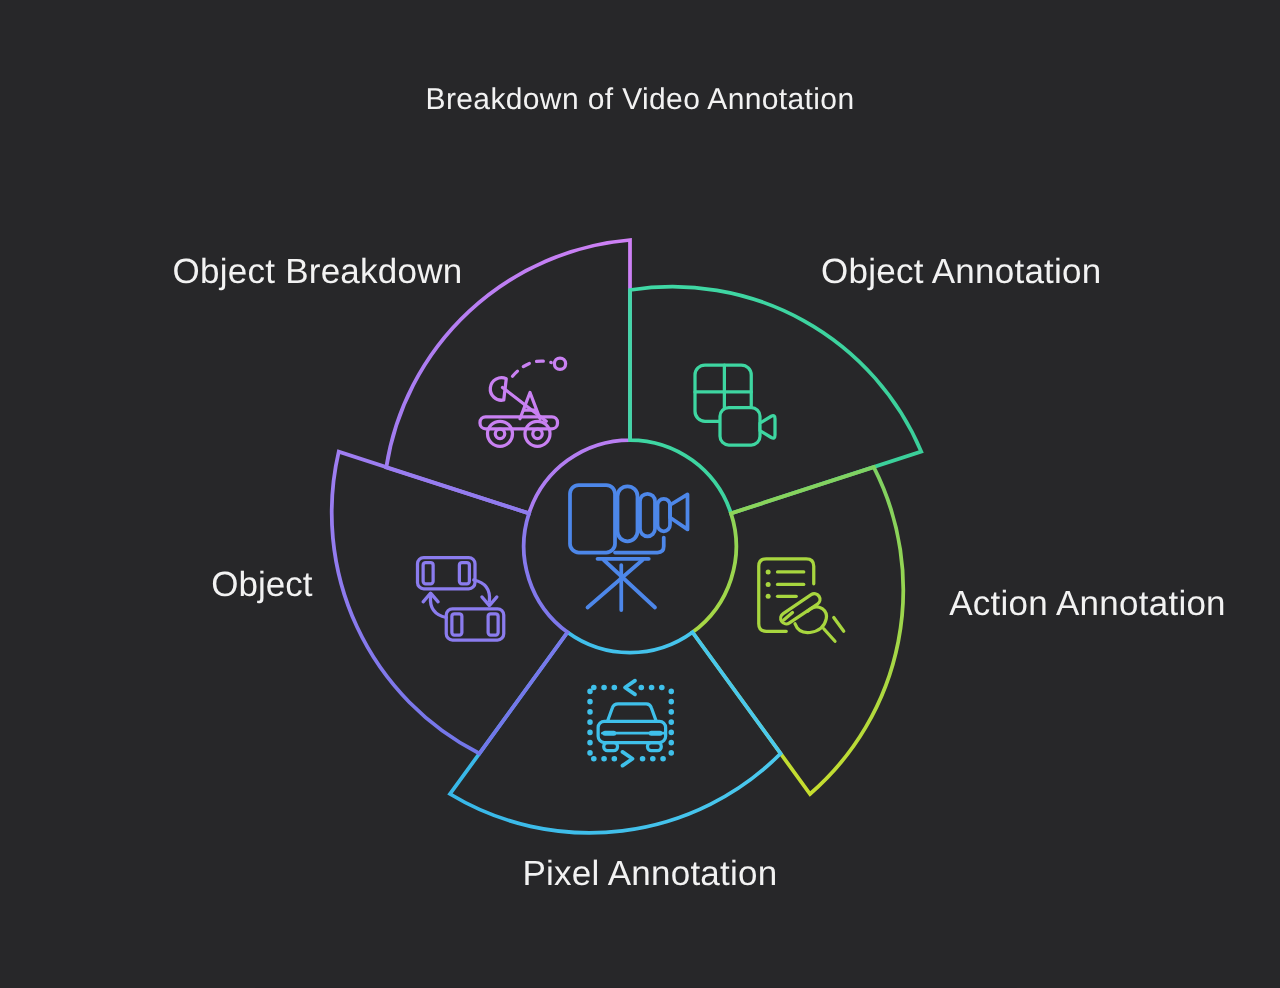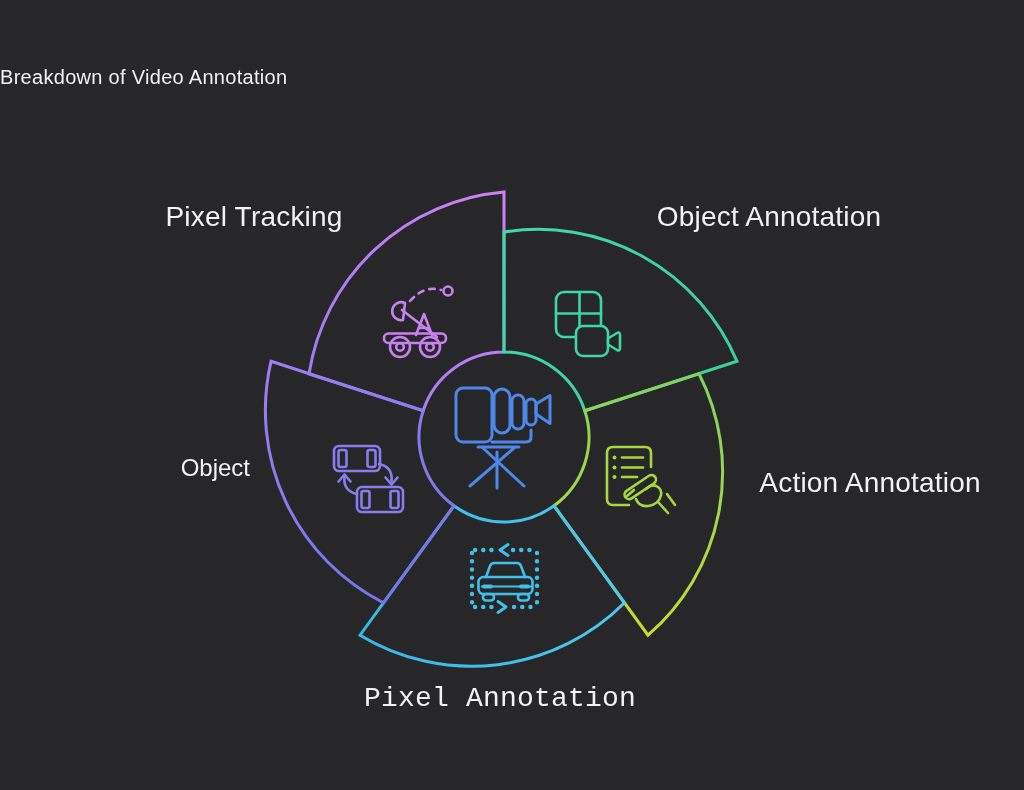--- a/index.html
+++ b/index.html
@@ -1,22 +1,22 @@
 <!DOCTYPE html>
 <html><head>
 <meta charset="utf-8">
 <style>
   html,body{margin:0;padding:0;}
   body{background:#272729;font-family:"Liberation Sans",sans-serif;}
   .stage{position:relative;width:1024px;height:790px;background:#272729;overflow:hidden;margin:0 auto;}
   .stage svg{position:absolute;left:0;top:0;}
   .label{position:absolute;color:#f2f2f2;font-size:28px;line-height:32px;letter-spacing:.2px;white-space:nowrap;}
   .label.center-x{transform:translateX(-50%);}
-  .title{position:absolute;left:0;right:0;top:66px;color:#f2f2f2;font-size:20px;letter-spacing:.3px;}
-  .label-sync{position:absolute;right:774px;top:452px;text-align:right;color:#f2f2f2;font-size:24px;line-height:32px;}
+  .title{position:absolute;left:0;right:0;top:66px;text-align:center;color:#f2f2f2;font-size:24px;letter-spacing:.3px;}
+  .label-sync{position:absolute;right:774px;top:452px;text-align:right;color:#f2f2f2;font-size:28px;line-height:32px;}
 </style>
 </head>
 <body style="background: rgb(39, 39, 41);">
 
 <div class="stage">
 
   <svg width="1024" height="790" viewBox="0 0 1024 790">
     <defs>
       <linearGradient id="grad-0" gradientUnits="userSpaceOnUse" x1="504" y1="192" x2="309" y2="374">
         <stop offset="0" stop-color="#cf80f5"></stop>
@@ -128,20 +128,20 @@
       <rect x="390.5" y="491" width="8" height="17" rx="2"></rect>
       <path d="M379,464 Q393,467 391.5,481"></path>
       <path d="M385.5,477.5 L391.5,484.5 L397.5,477.5"></path>
       <path d="M357,494 Q343,491 344.5,477"></path>
       <path d="M338.5,481.5 L344.5,474.5 L350.5,481.5"></path>
     </g>
   </svg>
 
   <div class="title">Breakdown of Video Annotation</div>
 
-  <div class="label center-x" style="left:254px;top:201px;">Pixel Tracking</div>
+  <div class="label center-x" style="left:254px;top:201px;">Object Breakdown</div>
   <div class="label center-x" style="left:870px;top:467px;">Action Annotation</div>
   <div class="label center-x" style="left:769px;top:201px;">Object Annotation</div>
-  <div class="label center-x" style="left:500px;top:683px;font-family:Liberation Mono, monospace;">Pixel Annotation</div>
+  <div class="label center-x" style="left:520px;top:683px;">Pixel Annotation</div>
   <div class="label-sync">
     <div>Object</div>
   </div>
 </div>
 
 </body></html>

